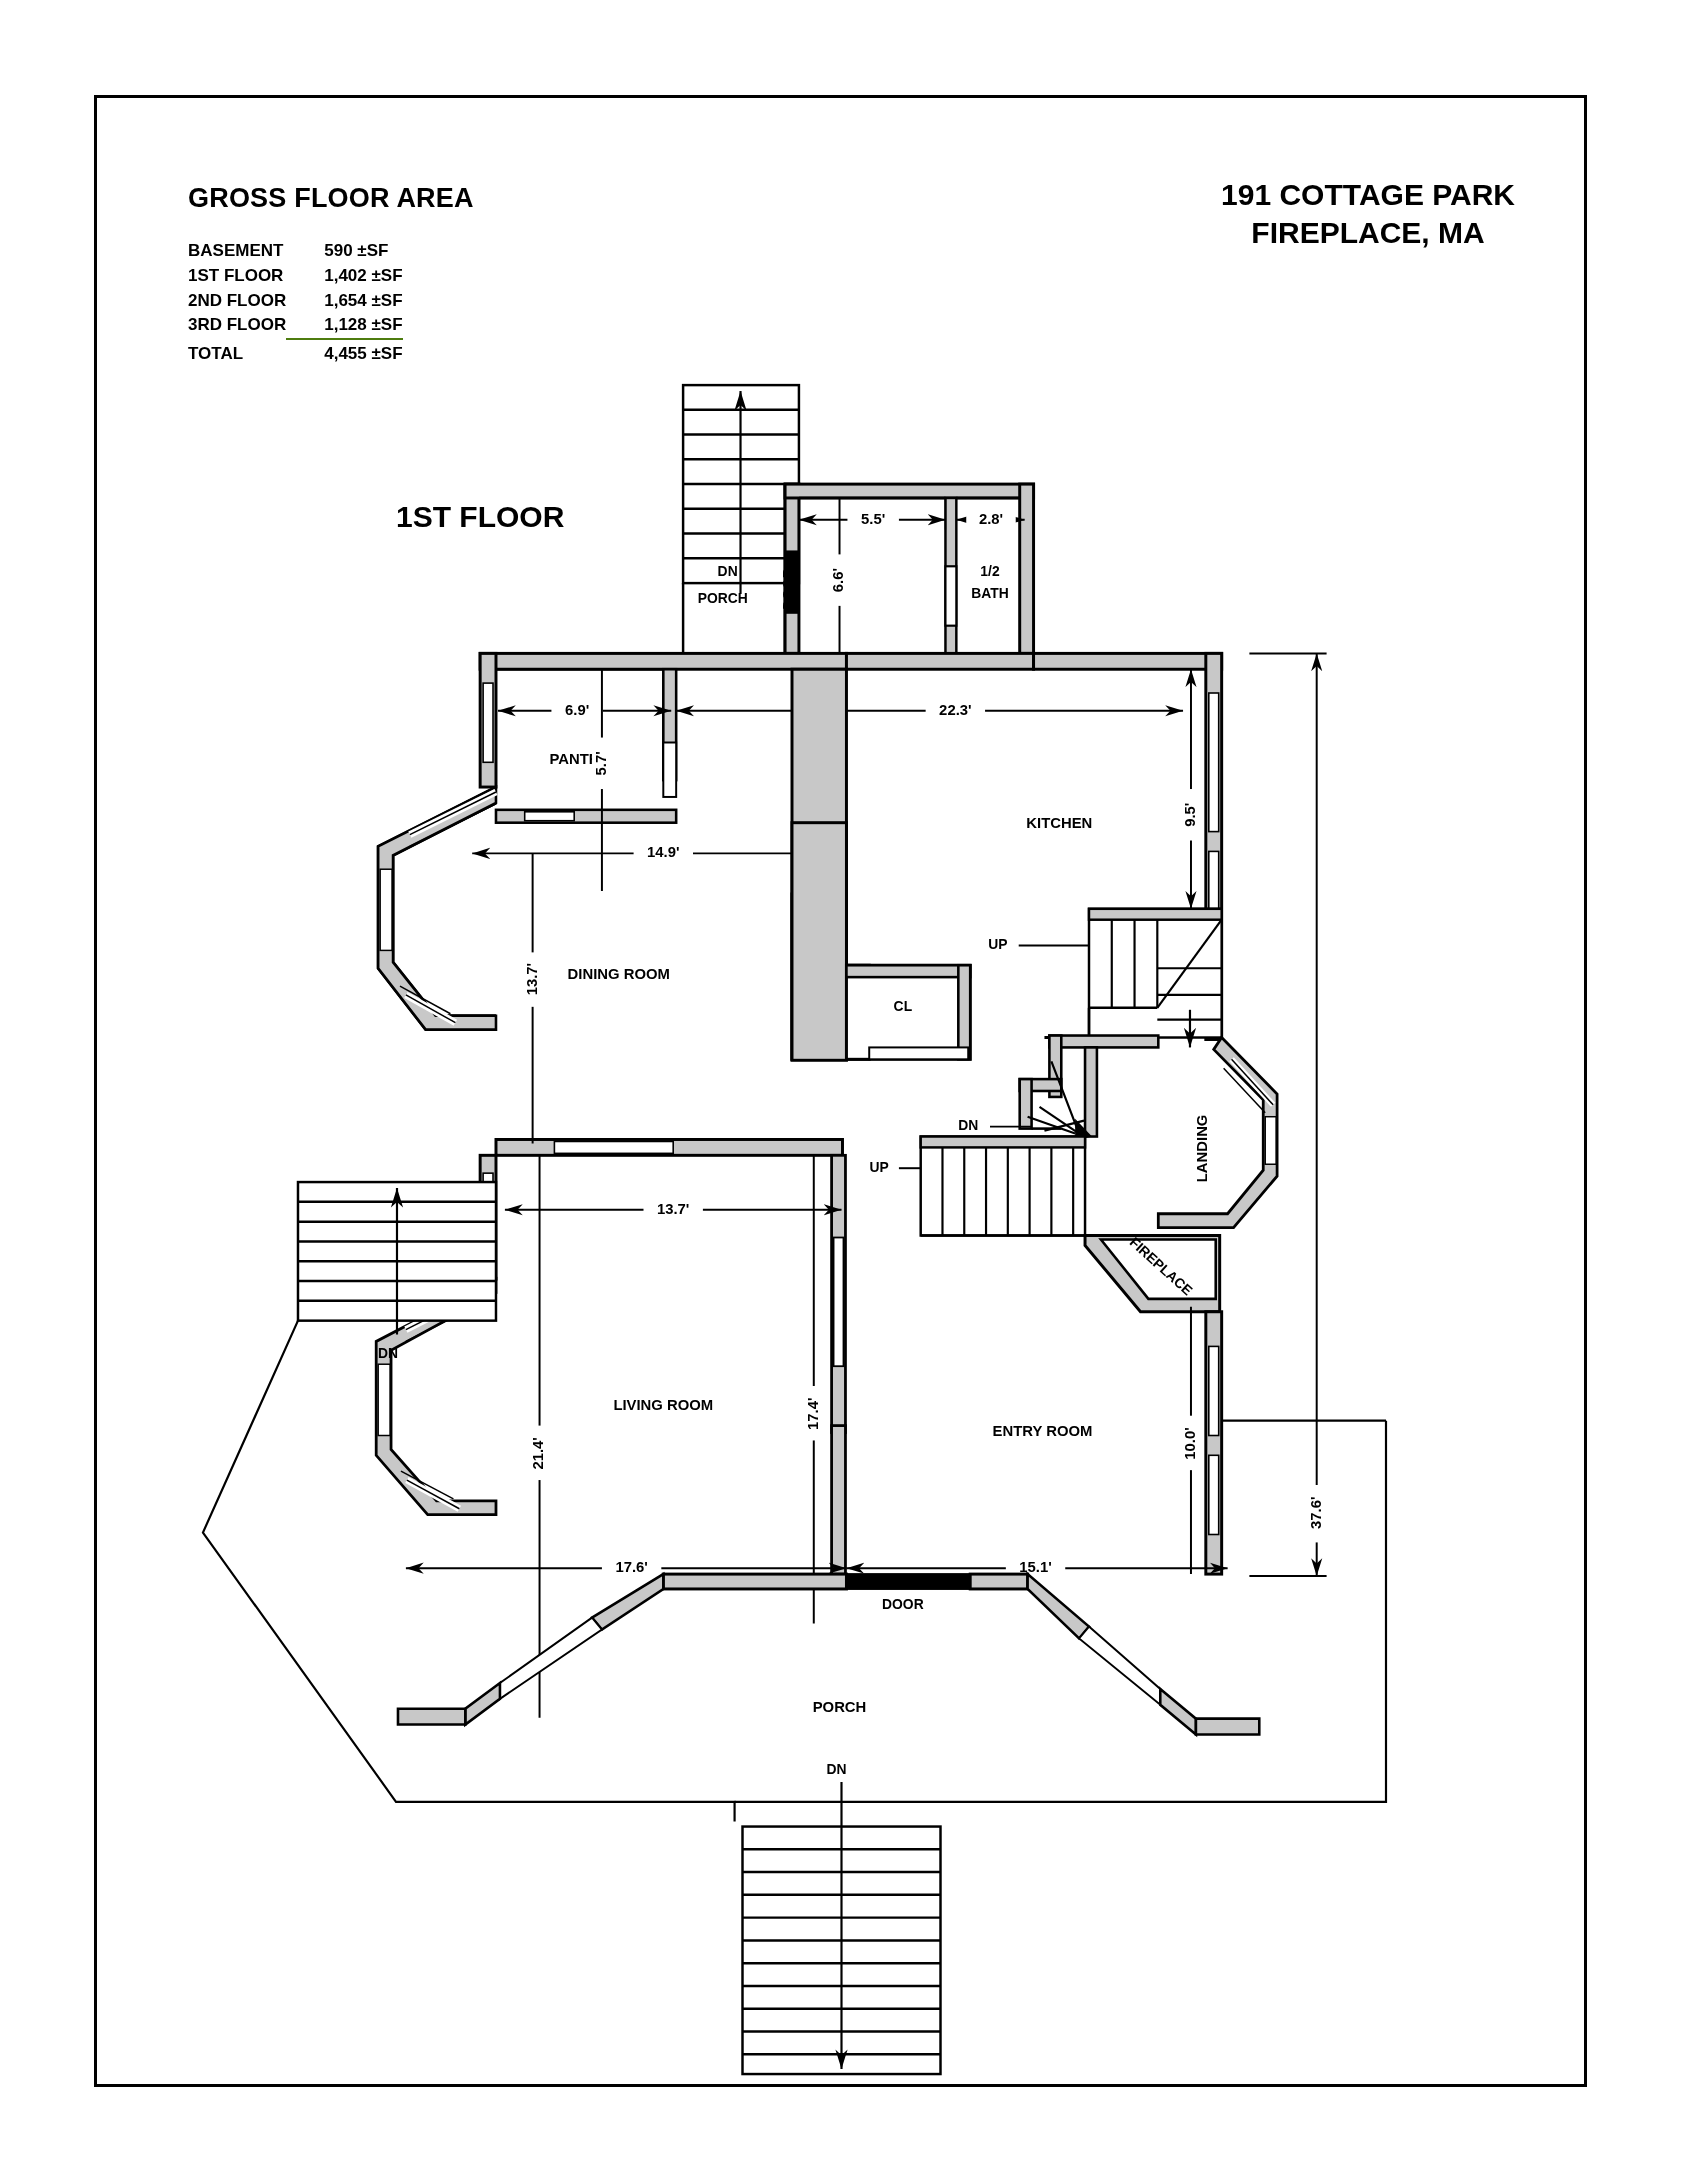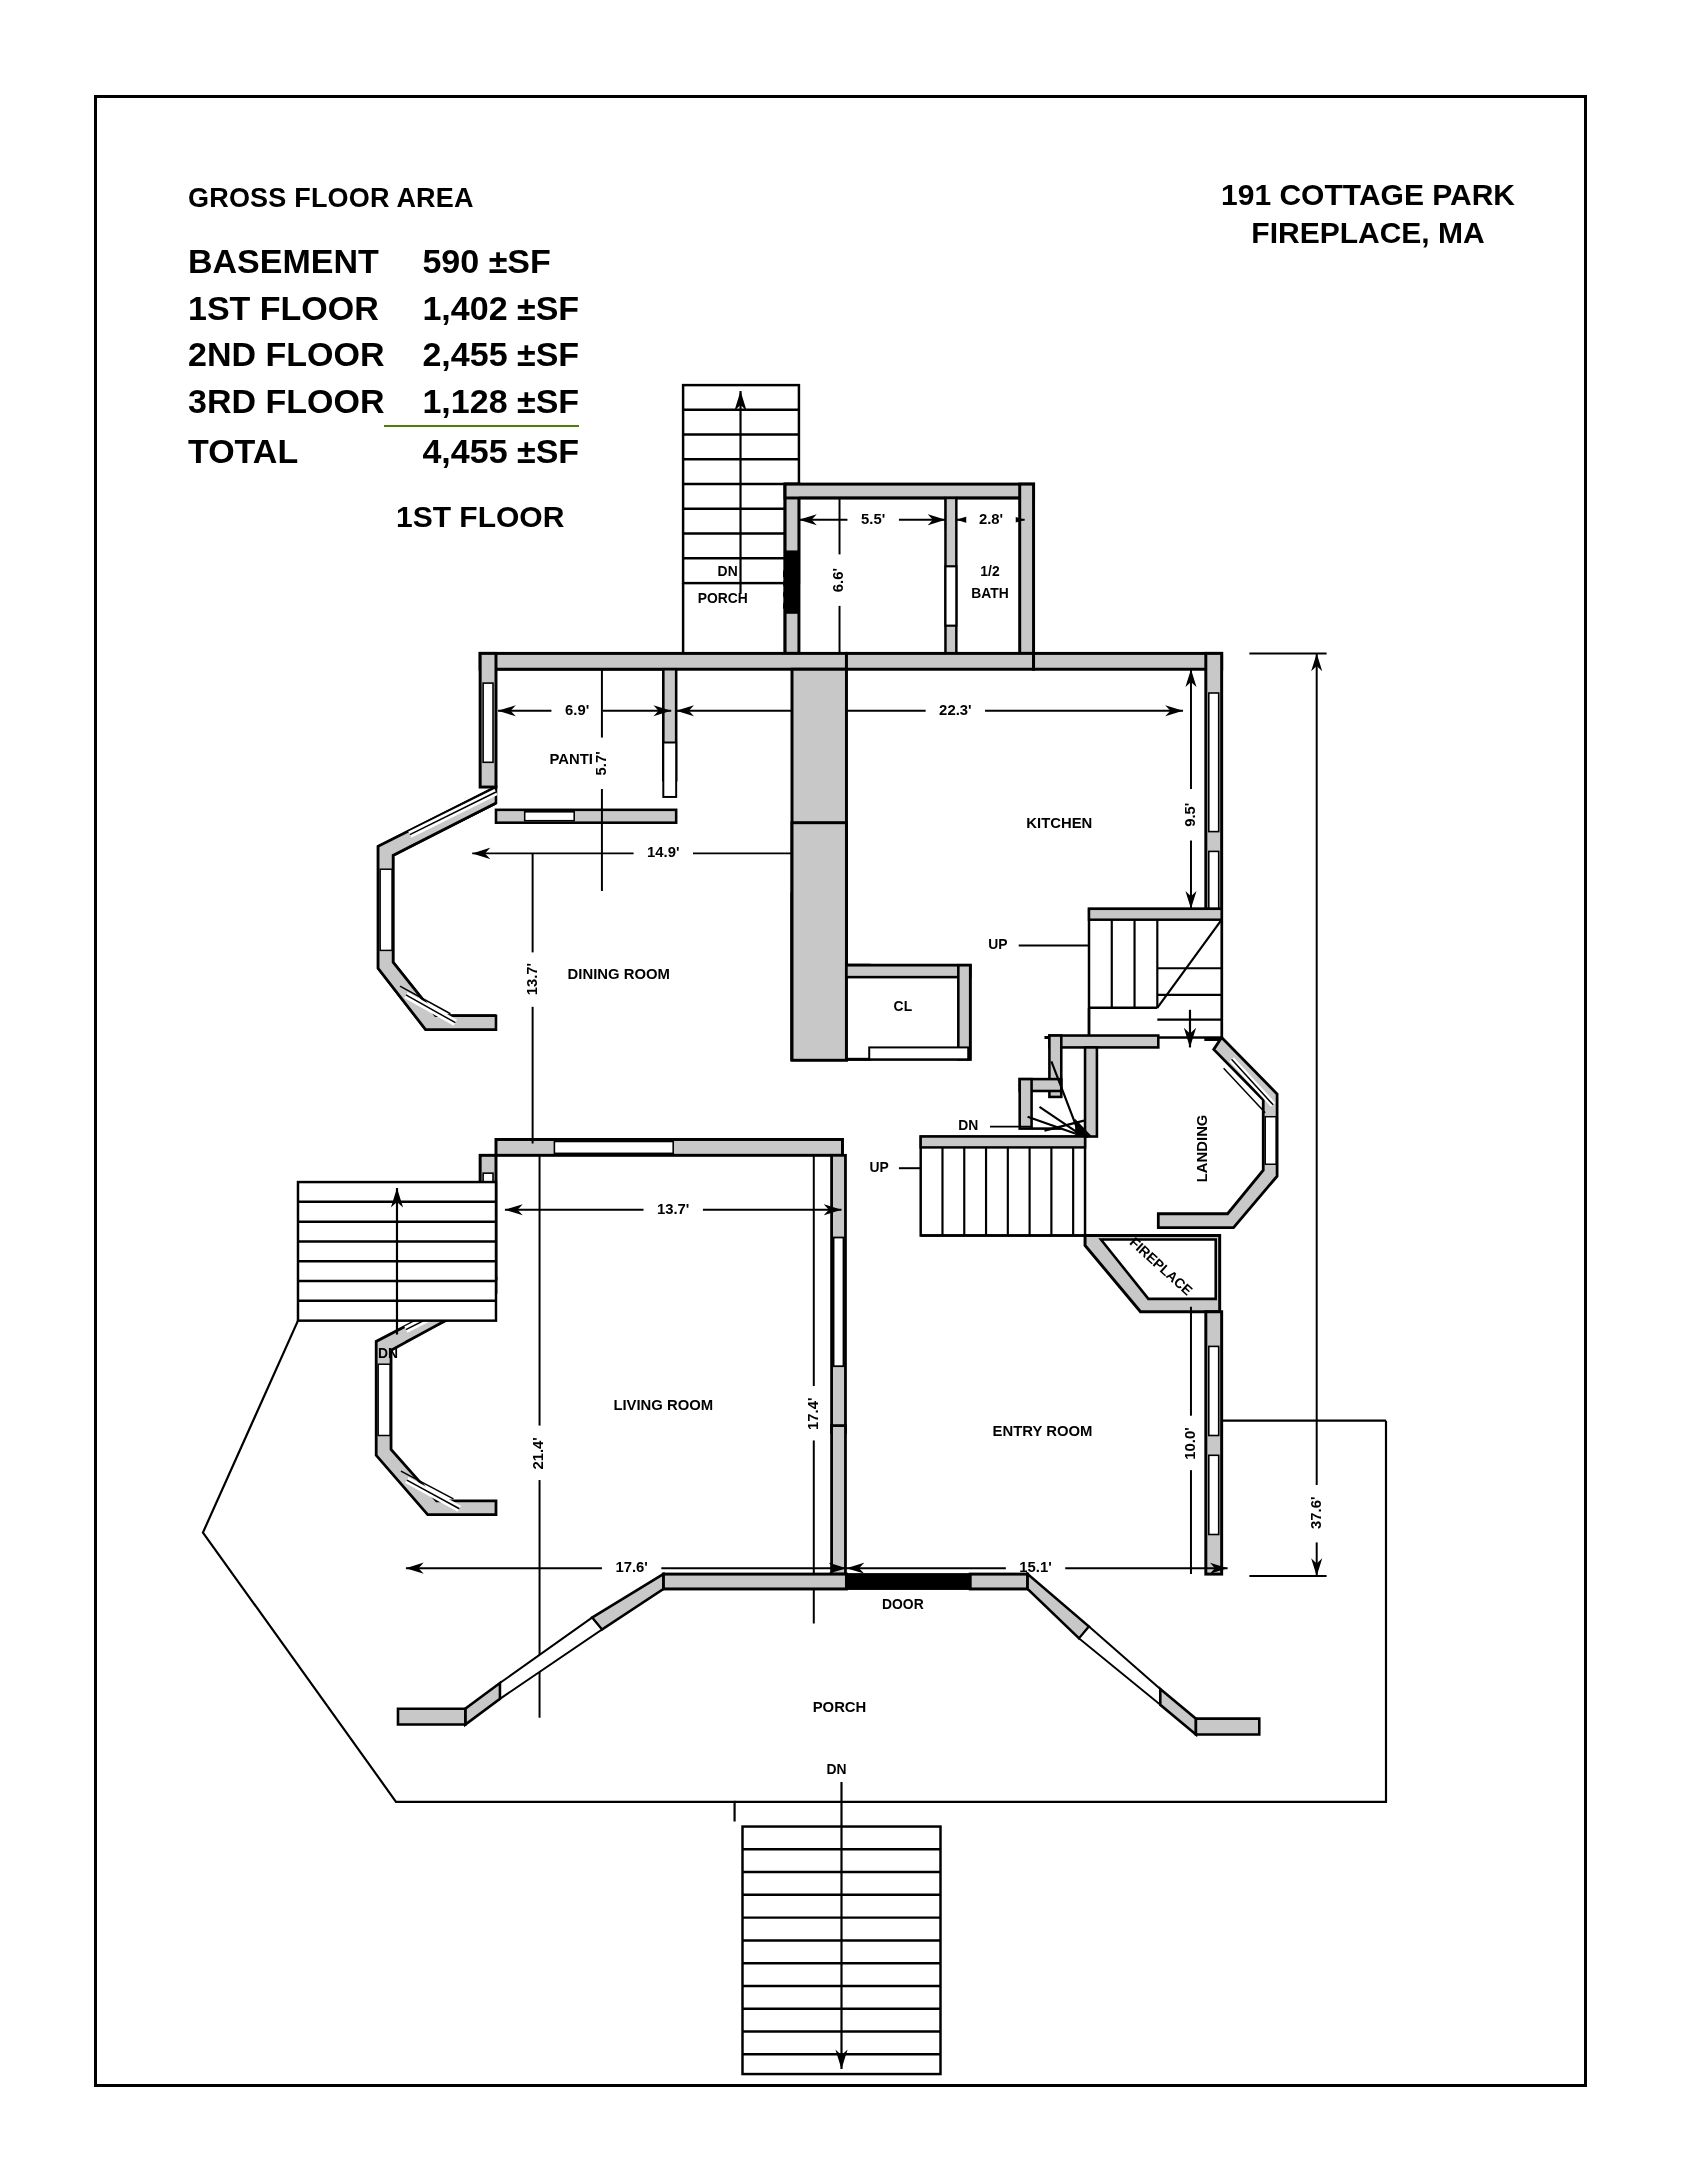--- a/index.html
+++ b/index.html
@@ -39,21 +39,21 @@
   }
   .gfa-title {
     font-size: 27px;
     font-weight: bold;
     letter-spacing: 0.2px;
     color: #000;
     margin-bottom: 26px;
   }
   .gfa-table {
     border-collapse: collapse;
-    font-size: 34px;
+    font-size: 17px;
     font-weight: bold;
     color: #000;
   }
   .gfa-table td {
     padding: 0 0 3px 0;
     white-space: nowrap;
     line-height: 1.28;
   }
   .gfa-table td.val {
     padding-left: 38px;
@@ -128,21 +128,21 @@
         <tr>
           <td>BASEMENT</td>
           <td class="val">590 ±SF</td>
         </tr>
         <tr>
           <td>1ST FLOOR</td>
           <td class="val">1,402 ±SF</td>
         </tr>
         <tr>
           <td>2ND FLOOR</td>
-          <td class="val">2,455 ±SF</td>
+          <td class="val">1,654 ±SF</td>
         </tr>
         <tr class="underlined">
           <td>3RD FLOOR</td>
           <td class="val">1,128 ±SF</td>
         </tr>
         <tr class="total">
           <td>TOTAL</td>
           <td class="val">4,455 ±SF</td>
         </tr>
       </tbody>

